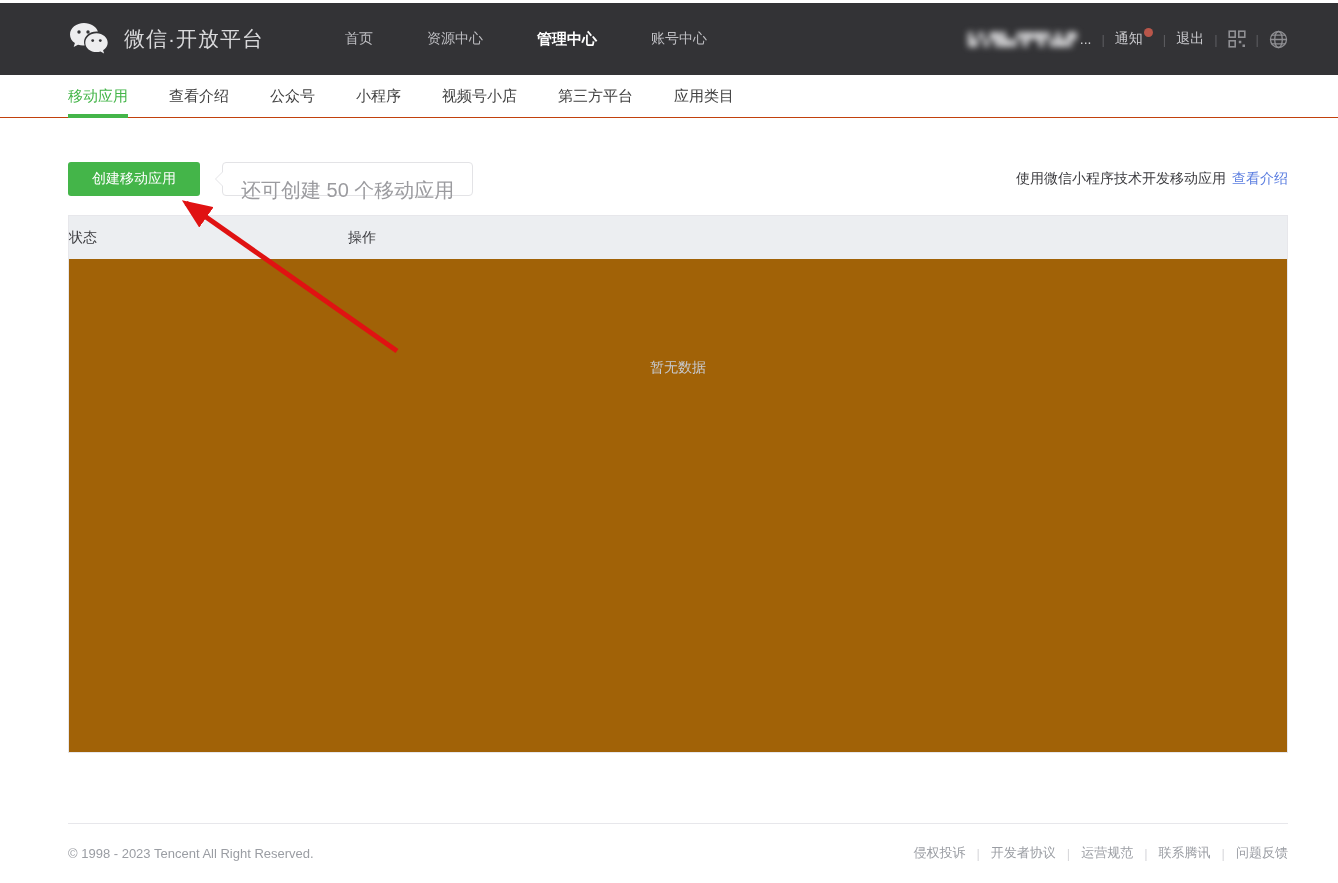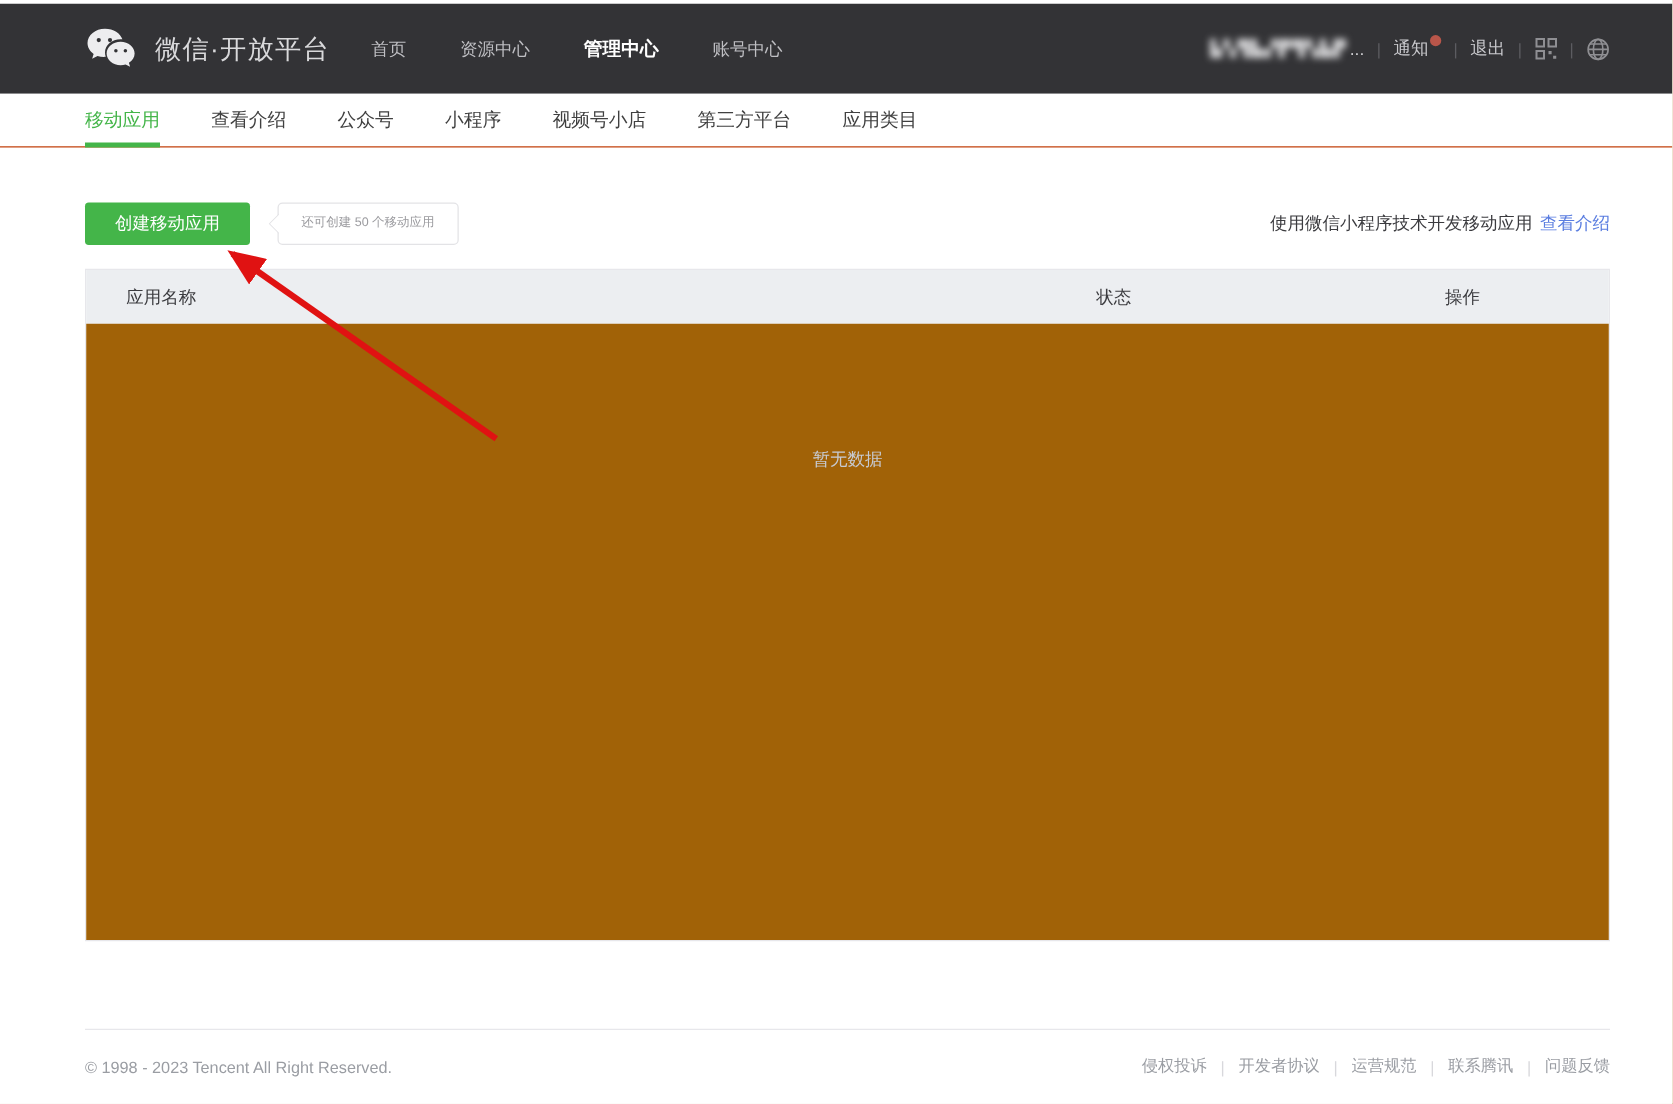--- a/index.html
+++ b/index.html
@@ -23,21 +23,21 @@
     padding: 0 50px 0 68px;
   }
   .logo { display: flex; align-items: center; cursor: pointer; }
   .logo svg { display: block; }
   .logo-text {
     margin-left: 14px;
     font-size: 21px;
     color: #d9d9db;
     letter-spacing: 1px;
   }
-  .main-nav { display: flex; align-items: flex-end; margin-left: 33px; gap: 43px; }
+  .main-nav { display: flex; align-items: center; margin-left: 81px; gap: 54px; }
   .main-nav .nav-item {
     font-size: 14px;
     color: #bfbfc3;
     cursor: pointer;
     white-space: nowrap;
   }
   .main-nav .nav-item.active { color: #ffffff; font-weight: bold; font-size: 15px; }
 
   .header-right { margin-left: auto; display: flex; align-items: center; font-size: 14px; }
   .account-blur {
@@ -107,25 +107,25 @@
     border: none;
     border-radius: 3px;
     cursor: pointer;
     font-family: inherit;
   }
   .quota-bubble {
     position: relative;
     margin-left: 22px;
     height: 34px;
     line-height: 32px;
-    padding: 0 18px;
+    padding: 11px 18px;
     border: 1px solid #e3e3e6;
     border-radius: 4px;
     color: #9b9b9f;
-    font-size: 10px;
+    font-size: 20px;
     background: #ffffff;
     white-space: nowrap;
   }
   .quota-bubble::before {
     content: "";
     position: absolute;
     left: -8px; top: 50%;
     margin-top: -8px;
     border-style: solid;
     border-width: 8px 8px 8px 0;
@@ -268,21 +268,20 @@
     <div class="toolbar-row">
       <button class="create-btn">创建移动应用</button>
       <div class="quota-bubble">还可创建 50 个移动应用</div>
       <div class="toolbar-hint">
         <span>使用微信小程序技术开发移动应用</span><a>查看介绍</a>
       </div>
     </div>
 
     <div class="table-box">
       <div class="table-head">
-        <div class="th-name">应用名称</div>
         <div class="th-status">状态</div>
         <div class="th-action">操作</div>
       </div>
       <div class="table-body">
         <span class="empty-text">暂无数据</span>
       </div>
     </div>
   </main>
 
   <footer class="footer">

